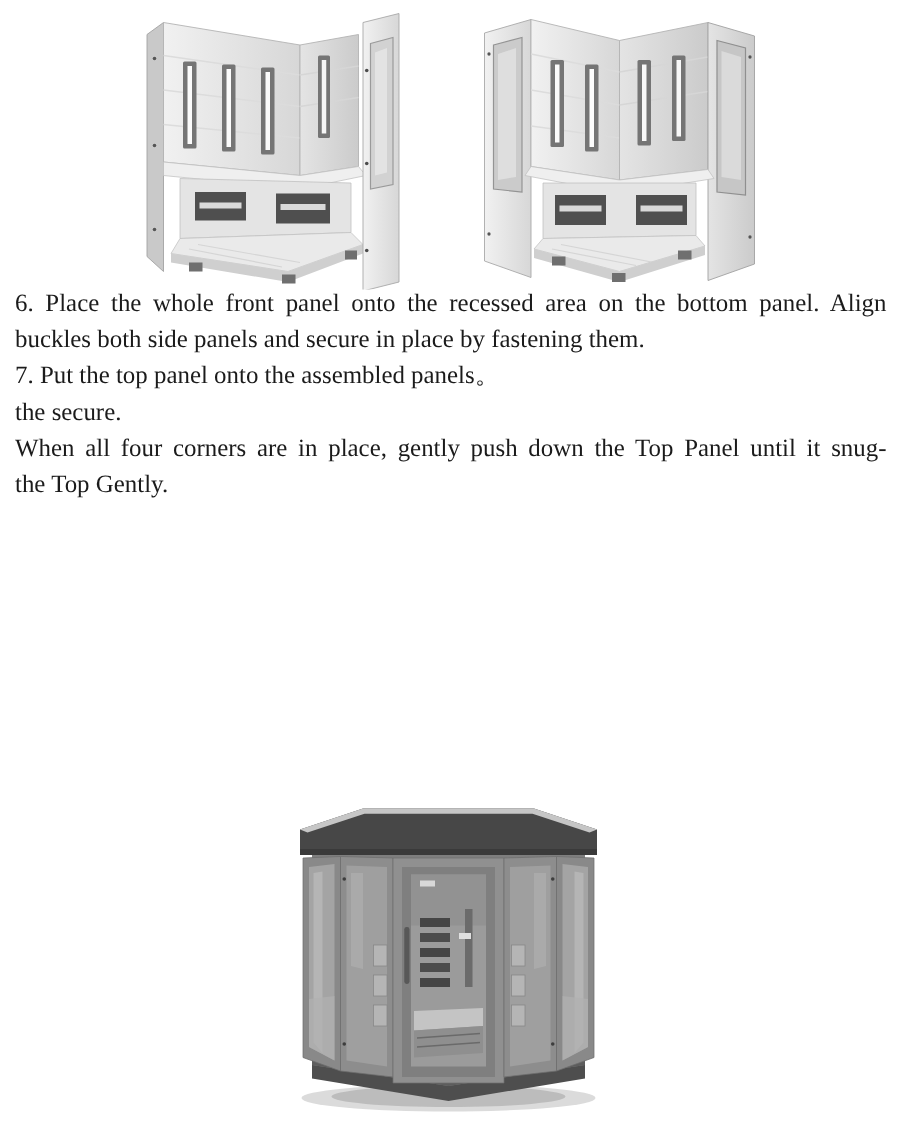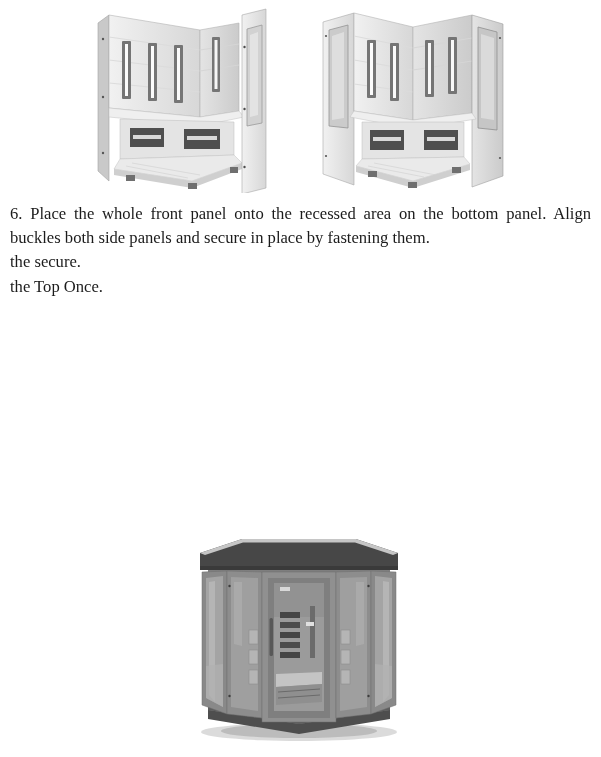--- a/index.html
+++ b/index.html
@@ -3,21 +3,21 @@
 <meta charset="utf-8">
 <style>
   html,body { margin:0; padding:0; background:#ffffff; }
   .page {
     position:relative; width:601px; height:757px; background:#ffffff;
     font-family:"Liberation Serif", serif; overflow:hidden;
   }
   .figure { position:absolute; }
   .figure svg { display:block; width:100%; height:100%; }
   .text-block {
-    position:absolute; left:10px; top:202px; width:581px;
+    position:absolute; left:10px; top:190px; width:581px;
     color:#1b1b1b; font-size:16.6px;
   }
   .line {
     height:24.2px; line-height:24.2px; white-space:nowrap; overflow:visible;
   }
   .line.j { text-align:justify; text-align-last:justify; text-justify:inter-word; }
 </style>
 </head>
 <body>
 
@@ -133,22 +133,24 @@
         <rect x="50" y="165" width="9" height="6" fill="#6f6f6f"></rect>
           <rect x="90" y="176" width="9" height="6" fill="#6f6f6f"></rect>
           <rect x="134" y="161" width="9" height="6" fill="#6f6f6f"></rect>
       </g>
     </svg>
   </div>
 
   <div class="text-block">
     <div class="line j">6. Place the whole front panel onto the recessed area on the bottom panel. Align</div>
     <div class="line">buckles both side panels and secure in place by fastening them.</div>
+    <div class="line">7. Put the top panel onto the assembled panels。</div>
     <div class="line">the secure.</div>
-    <div class="line">the Top Once.</div>
+    <div class="line j">When all four corners are in place, gently push down the Top Panel until it snug-</div>
+    <div class="line">the Top Gently.</div>
   </div>
 
   <div class="figure" style="left:194px; top:526px; width:210px; height:218px;">
     <svg viewBox="0 0 210 218">
       <g>
         <ellipse cx="105" cy="206" rx="98" ry="9" fill="#bdbdbd" opacity="0.55"></ellipse>
         <ellipse cx="105" cy="205" rx="78" ry="7" fill="#9e9e9e" opacity="0.5"></ellipse>
       </g>
       <polygon points="14,44 196,44 196,186 105,200 14,186" fill="#7e7e7e"></polygon>
       <g>

